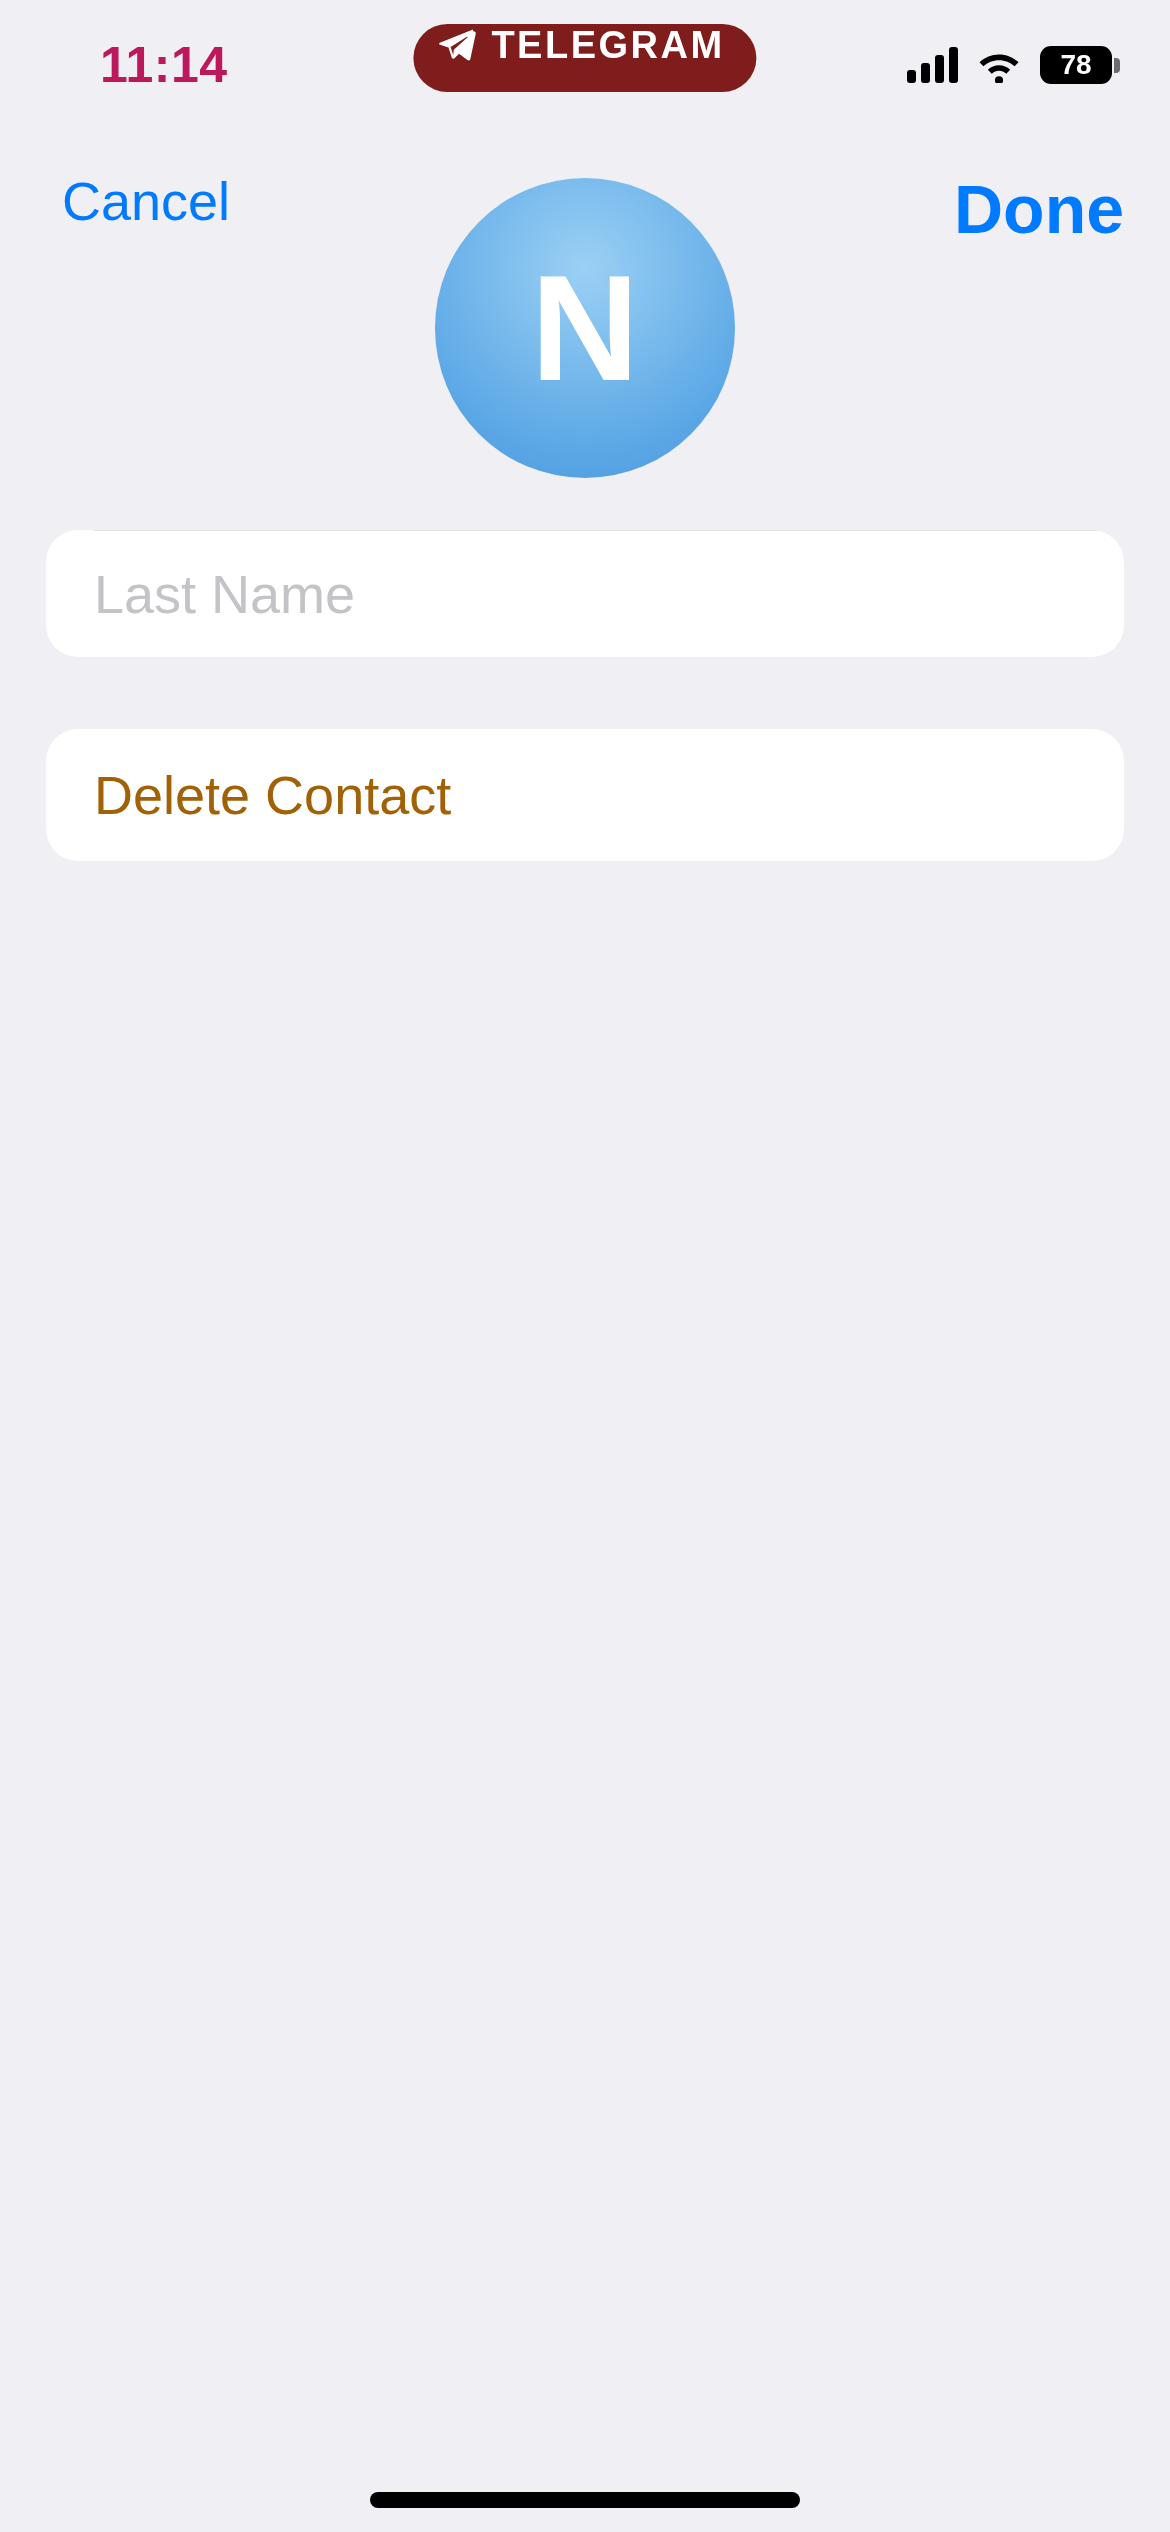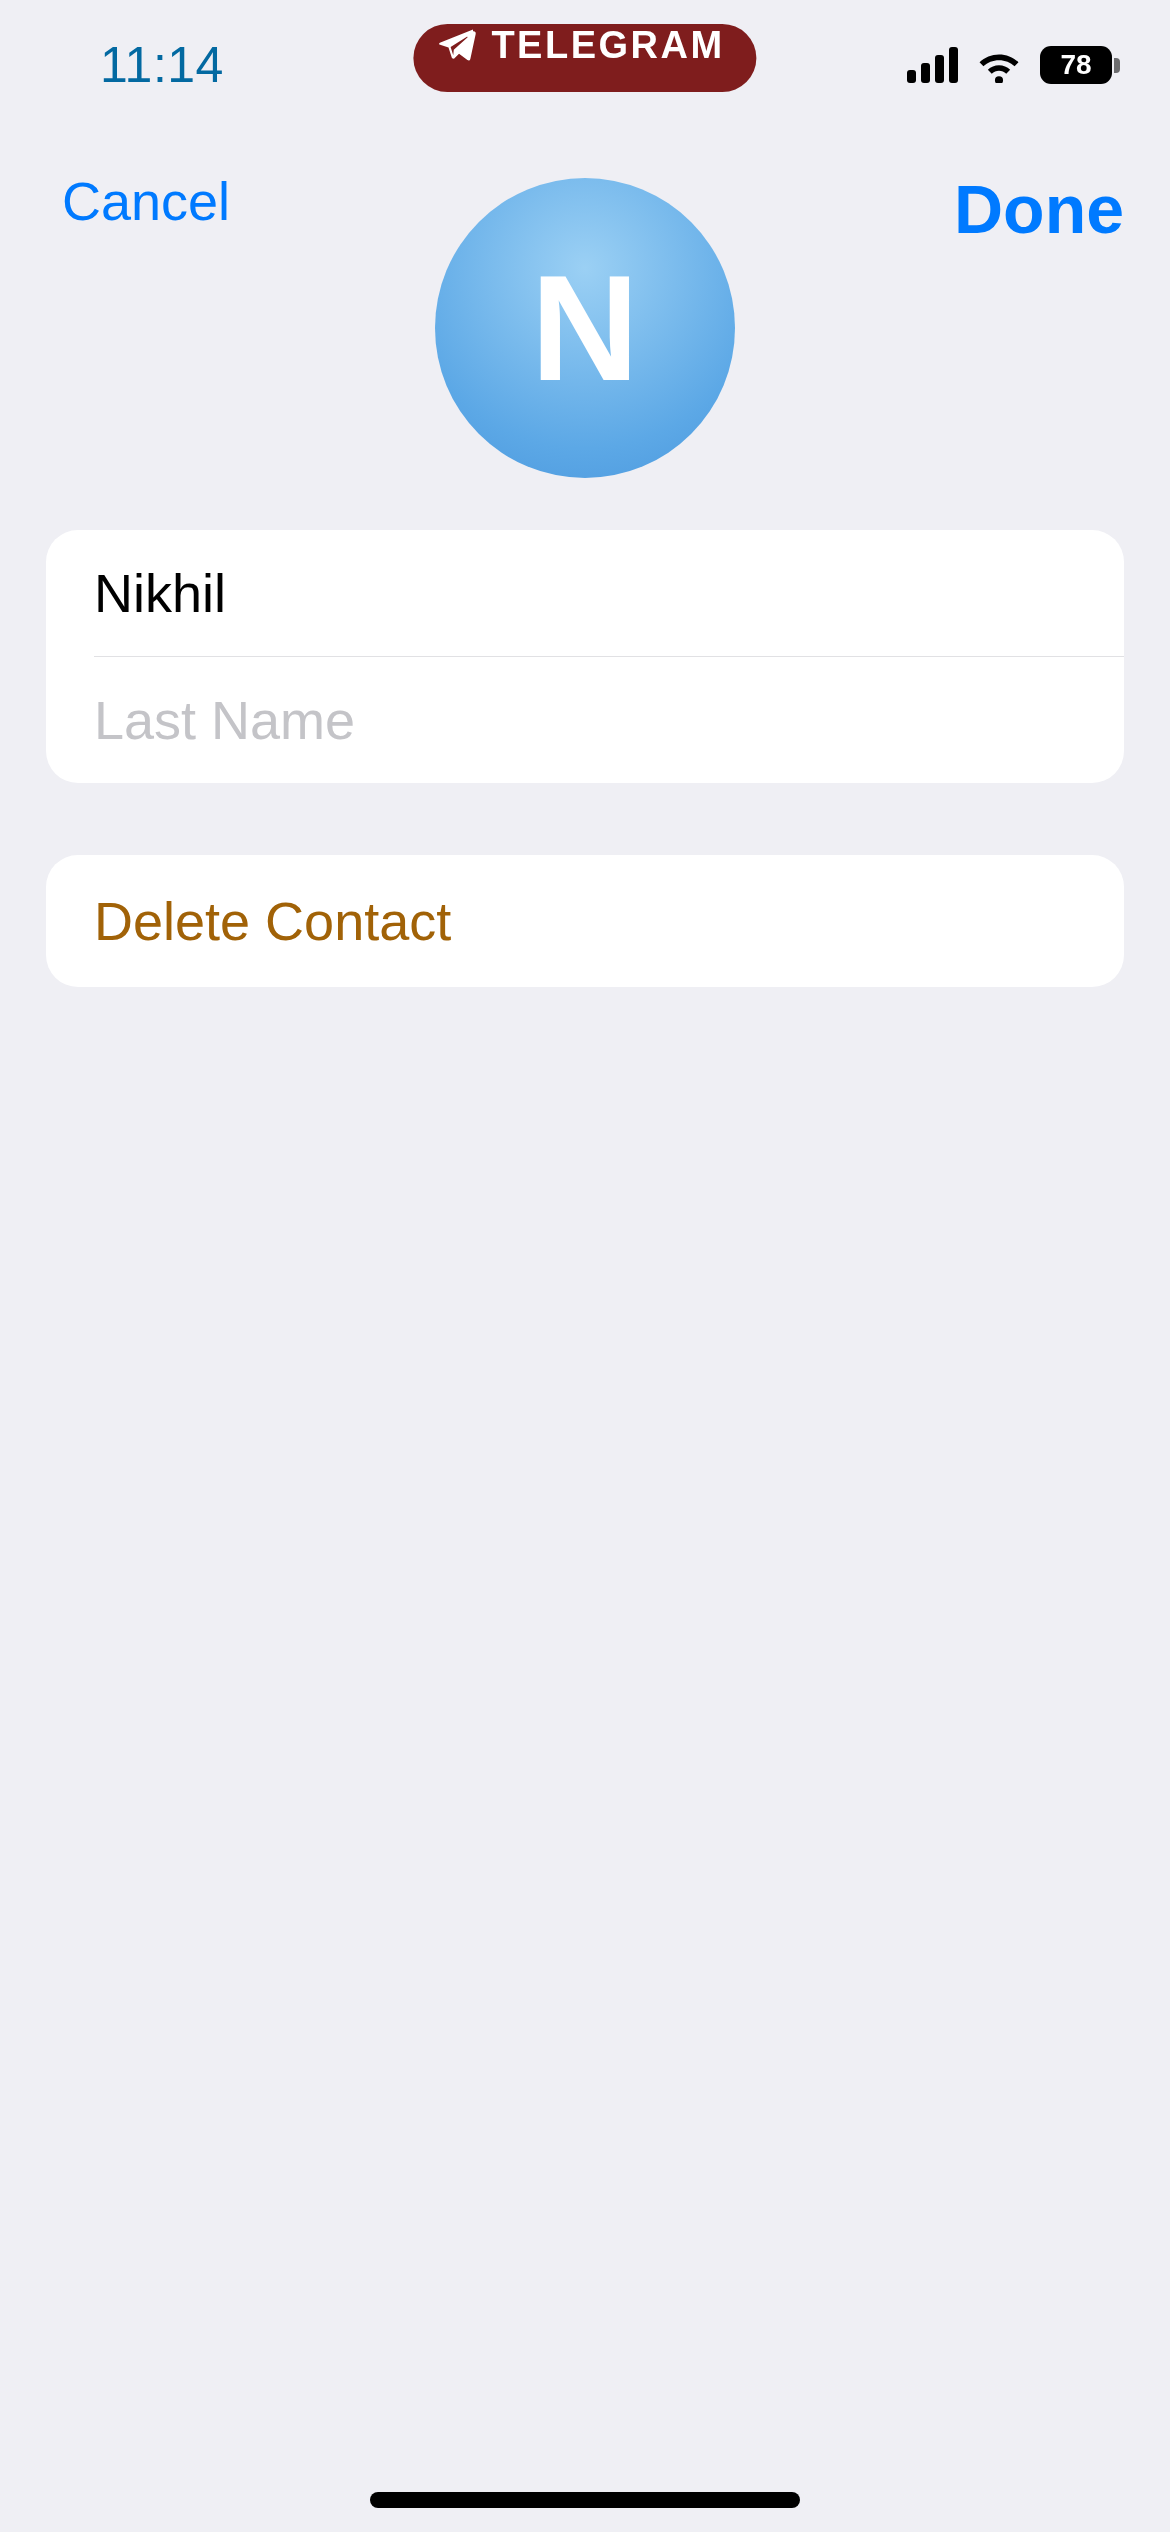--- a/index.html
+++ b/index.html
@@ -21,22 +21,22 @@
       position: relative;
       height: 130px;
       width: 100%;
       display: flex;
       align-items: center;
       justify-content: space-between;
       padding: 0 50px 0 100px;
     }
     .status-time {
       font-size: 50px;
-      font-weight: 400;
-      color: #0369a1;
+      font-weight: 700;
+      color: #be185d;
       letter-spacing: 0.5px;
     }
     .status-pill {
       position: absolute;
       left: 50%;
       transform: translateX(-50%);
       top: 24px;
       background: #7f1d1d;
       color: #fff;
       border-radius: 48px;
@@ -261,23 +261,20 @@
 
 <div class="avatar-wrap">
   <div class="avatar">
     <span class="avatar-initial">N</span>
   </div>
 </div>
 
 <div class="content">
 
   <div class="card name-card">
-    <div class="field">
-      <input class="field-input" type="text" value="Nikhil" style="">
-    </div>
     <div class="separator"></div>
     <div class="field">
       <input class="field-input" type="text" placeholder="Last Name" style="">
     </div>
   </div>
 
   <div class="card delete-card">
     <button class="delete-btn">Delete Contact</button>
   </div>
 

